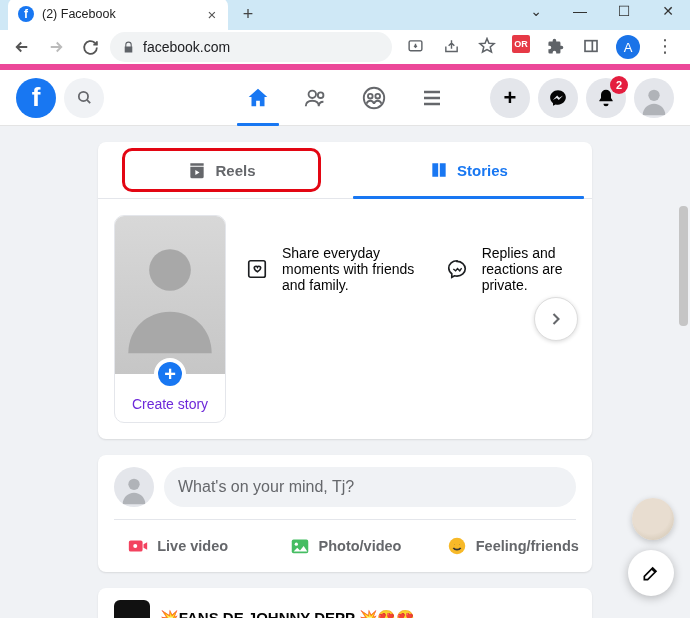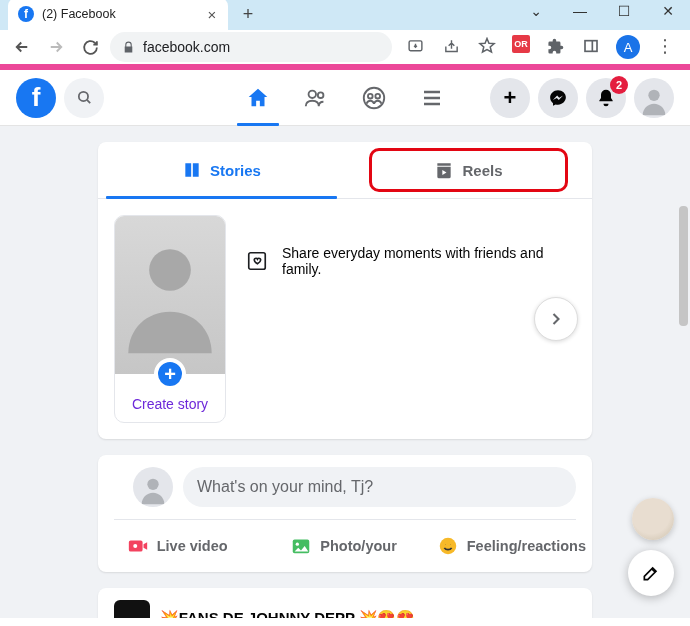--- a/index.html
+++ b/index.html
@@ -60,21 +60,21 @@
 .cs-img { height: 158px; background: linear-gradient(#d8d8d8,#c6c6c6); display: flex; align-items: flex-end; justify-content: center; position: relative; }
 .silh { position:absolute; top:0; left:0; right:0; bottom:0; display:flex; align-items:center; justify-content:center; }
 .cs-plus { width: 32px; height: 32px; background: #1877f2; border: 4px solid #fff; border-radius: 50%; display: flex; align-items: center; justify-content: center; color: #fff; font-size: 20px; font-weight: bold; position: relative; bottom: -16px; z-index:2; }
 .cs-label { text-align: center; padding: 22px 4px 10px; font-size: 14px; font-weight: 400; color: #6d28d9; }
 .info-list { flex: 1; display: flex; gap: 18px; padding-top: 30px; }
 .info-row { display: flex; align-items: center; gap: 14px; color: #050505; font-size: 14px; }
 .info-icon { width: 22px; height: 22px; display: flex; align-items: center; justify-content: center; color: #1c1e21; }
 .next-arrow { position: absolute; right: 14px; top: 50%; transform: translateY(-50%); width: 44px; height: 44px; background: #fff; border: 1px solid #ddd; border-radius: 50%; box-shadow: 0 1px 4px rgba(0,0,0,0.15); display: flex; align-items: center; justify-content: center; color: #65676b; font-size: 20px; }
 
 
-.composer-top { padding: 12px 16px; display: flex; align-items: center; gap: 10px; margin-left: 19px; }
+.composer-top { padding: 12px 16px; display: flex; align-items: center; gap: 10px; }
 .comp-avatar { width: 40px; height: 40px; background: #e4e6eb; border-radius: 50%; display:flex; align-items:flex-end; justify-content:center; overflow:hidden;}
 .comp-input { flex: 1; height: 40px; background: #f0f2f5; border-radius: 20px; display: flex; align-items: center; padding: 0 14px; color: #65676b; font-size: 16px; }
 .composer-divider { height: 1px; background: #e4e6eb; margin: 0 16px; }
 .composer-actions { display: flex; padding: 6px; gap: 20px; }
 .comp-action { flex: 1; height: 40px; display: flex; align-items: center; justify-content: center; gap: 8px; color: #65676b; font-size: 14.5px; font-weight: 600; border-radius: 6px; }
 .ca-icon { width: 22px; height: 22px; display: flex; align-items: center; justify-content: center; }
 .ca-icon.red { color: #f3425f; }
 .ca-icon.green { color: #45bd62; }
 .ca-icon.yellow { color: #f7b928; }
 
@@ -225,31 +225,31 @@
     </div>
   </div>
 </div>
 
 <div class="content">
   <div class="scrollbar-sim"></div>
   <div class="feed">
 
     <div class="card">
       <div class="srtabs">
+        <div class="srtab highlight">
+          <svg width="20" height="20" viewBox="0 0 24 24" fill="currentColor">
+              <path d="M4 8h16v12a2 2 0 0 1-2 2H6a2 2 0 0 1-2-2V8zm0-4h16v3H4zM10 12v6l5-3-5-3z"></path>
+            </svg>
+          <span>Reels</span>
+        </div>
         <div class="srtab active">
           <svg width="20" height="20" viewBox="0 0 24 24" fill="currentColor">
               <path d="M4 4h7v16H4zM13 4h7v16h-7z"></path>
             </svg>
           <span>Stories</span>
-        </div>
-        <div class="srtab highlight">
-          <svg width="20" height="20" viewBox="0 0 24 24" fill="currentColor">
-              <path d="M4 8h16v12a2 2 0 0 1-2 2H6a2 2 0 0 1-2-2V8zm0-4h16v3H4zM10 12v6l5-3-5-3z"></path>
-            </svg>
-          <span>Reels</span>
         </div>
       </div>
       <div class="sr-body">
         <div class="create-story">
           <div class="cs-img">
             <div class="silh">
               <svg width="100" height="130" viewBox="0 0 24 28" fill="#a8a8a8">
                   <circle cx="12" cy="8" r="5"></circle>
                   <path d="M2 28c0-6 4.5-10 10-10s10 4 10 10"></path>
                 </svg>
@@ -261,20 +261,29 @@
         <div class="info-list">
           <div class="info-row">
             <span class="info-icon">
               <svg width="22" height="22" viewBox="0 0 24 24" fill="none" stroke="currentColor" stroke-width="1.8">
                   <rect x="3" y="3" width="18" height="18" rx="2"></rect>
                   <path d="M9 11c0-1 1-2 2-2s1.5 1 1.5 1 .5-1 1.5-1 2 1 2 2c0 2-3.5 4-3.5 4s-3.5-2-3.5-4z"></path>
                 </svg>
             </span>
             <span>Share everyday moments with friends and family.</span>
           </div>
+          <div class="info-row">
+            <span class="info-icon">
+              <svg width="22" height="22" viewBox="0 0 24 24" fill="none" stroke="currentColor" stroke-width="1.8">
+                  <path d="M12 3c-5 0-9 3.6-9 8 0 2.5 1.3 4.7 3.3 6.2V21l3-1.6c.9.2 1.8.3 2.7.3 5 0 9-3.6 9-8s-4-8-9-8z"></path>
+                  <path d="M8 12l2.5 2 2-2.5L15 14l2-3" stroke-width="1.5"></path>
+                </svg>
+            </span>
+            <span>Replies and reactions are private.</span>
+          </div>
         </div>
         <div class="next-arrow">
           <svg width="20" height="20" viewBox="0 0 24 24" fill="none" stroke="currentColor" stroke-width="2.5">
               <path d="M9 6l6 6-6 6"></path>
             </svg>
         </div>
       </div>
     </div>
 
     <div class="card">
@@ -301,32 +310,32 @@
           <span>Live video</span>
         </div>
         <div class="comp-action">
           <span class="ca-icon green">
             <svg width="22" height="22" viewBox="0 0 24 24" fill="currentColor">
                 <rect x="3" y="5" width="18" height="15" rx="2"></rect>
                 <circle cx="8" cy="10" r="1.8" fill="#fff"></circle>
                 <path d="M5 18l4-4 3 3 4-5 4 6H5z" fill="#fff"></path>
               </svg>
           </span>
-          <span>Photo/your</span>
+          <span>Photo/video</span>
         </div>
         <div class="comp-action">
           <span class="ca-icon yellow">
             <svg width="22" height="22" viewBox="0 0 24 24" fill="none" stroke="currentColor" stroke-width="2">
                 <circle cx="12" cy="12" r="9" fill="currentColor" stroke="none"></circle>
                 <circle cx="9" cy="10" r="1.3" fill="#333"></circle>
                 <circle cx="15" cy="10" r="1.3" fill="#333"></circle>
                 <path d="M8 14c1 1.5 2.5 2 4 2s3-.5 4-2" stroke="#333" stroke-width="1.8"></path>
               </svg>
           </span>
-          <span>Feeling/reactions</span>
+          <span>Feeling/friends</span>
         </div>
       </div>
     </div>
 
     <div class="card">
       <div class="peek">
         <div class="peek-thumb"></div>
         <span>💥FANS DE JOHNNY DEPP 💥😍😍</span>
       </div>
     </div>

